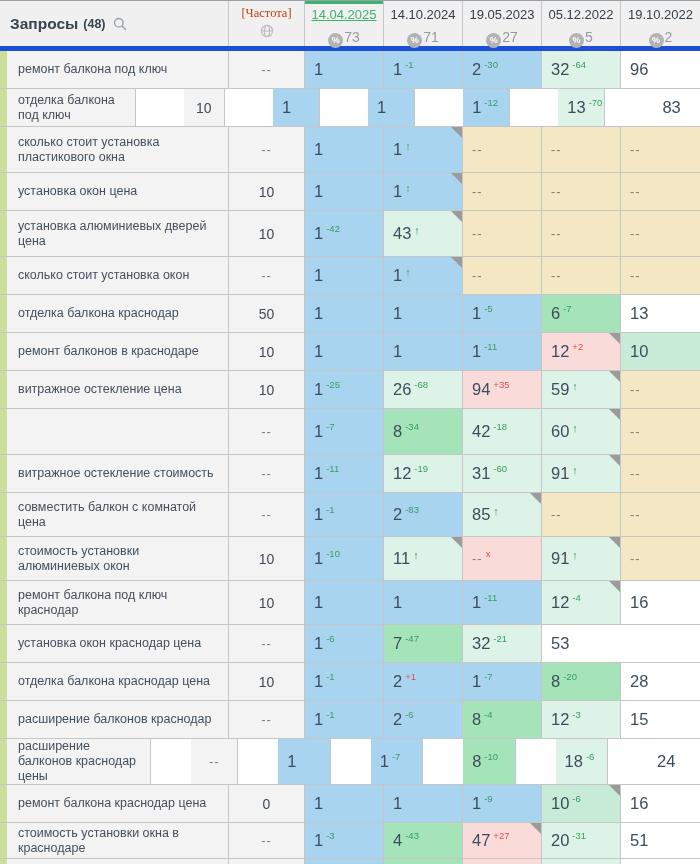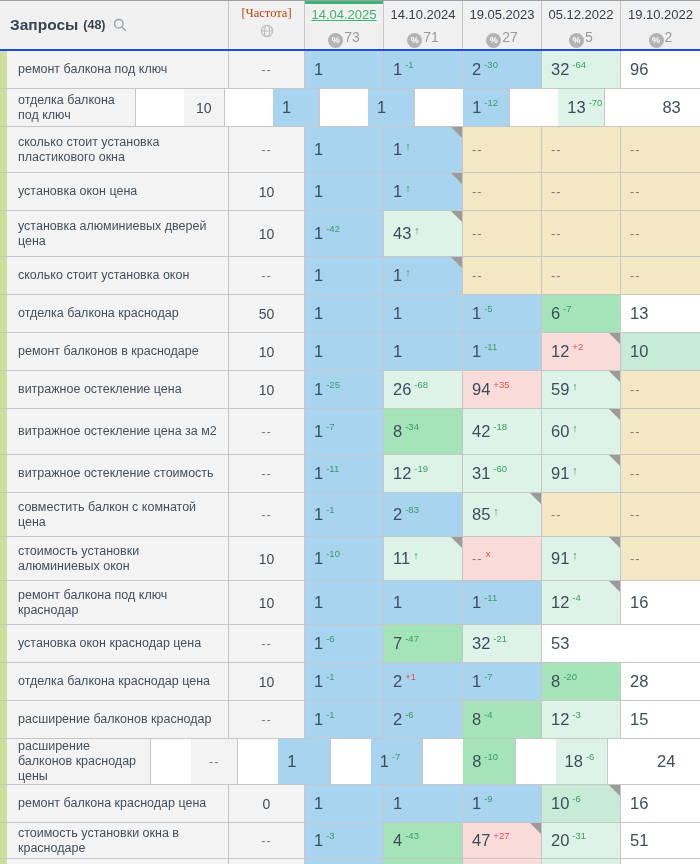--- a/index.html
+++ b/index.html
@@ -2,21 +2,21 @@
 <html><head>
 <meta charset="utf-8">
 <style>
   html,body{margin:0;padding:0;background:#fff;}
   body{width:700px;height:864px;overflow:hidden;
        font-family:"Liberation Sans","DejaVu Sans",sans-serif;
        -webkit-font-smoothing:antialiased;}
   .table{width:700px;height:864px;border-top:1px solid #9aa0a6;box-sizing:border-box;overflow:hidden;}
 
   
-  .header-row{display:flex;height:50px;background:#f0f0f0;border-bottom:2px solid #1d4ed8;box-sizing:border-box;}
+  .header-row{display:flex;height:50px;background:#f0f0f0;border-bottom:5px solid #1d4ed8;box-sizing:border-box;}
   .cell{box-sizing:border-box;border-right:1px solid #c6c6c6;}
   .kw-head{width:229px;display:flex;align-items:center;padding-left:10px;}
   .q-title{font-weight:bold;font-size:15.5px;color:#3a4450;}
   .q-count{font-weight:bold;font-size:12.5px;color:#3a4450;margin-left:5px;}
   .search-icon{margin-left:7px;display:inline-flex;}
   .freq-head{width:76px;display:flex;flex-direction:column;align-items:center;padding-top:5px;}
   .freq-head .freq-label{font-size:12.5px;color:#c2410c;font-family:Liberation Serif, serif;}
   .globe-icon{margin-top:3px;display:inline-flex;}
   .date-cols{display:flex;flex:1;}
   .date-col{width:79px;display:flex;flex-direction:column;align-items:center;padding-top:6px;gap:8px;}
@@ -405,21 +405,20 @@
   </div>
         <div class="cell pos bg-tan">
 
     <span class="val dash">--</span>
 
   </div>
       </div>
       <div class="row" style="height: 46px;">
     <div class="cell kw">
       <span class="stripe"></span>
-      <span class="kw-text">витражное остекление цена за м2</span>
     </div>
     <div class="cell freq dash">--</div>
   <div class="cell pos bg-blue">
 
     <span class="val">1</span>
     <span class="chg up">-7</span>
   </div>
         <div class="cell pos bg-green">
 
     <span class="val">8</span>

